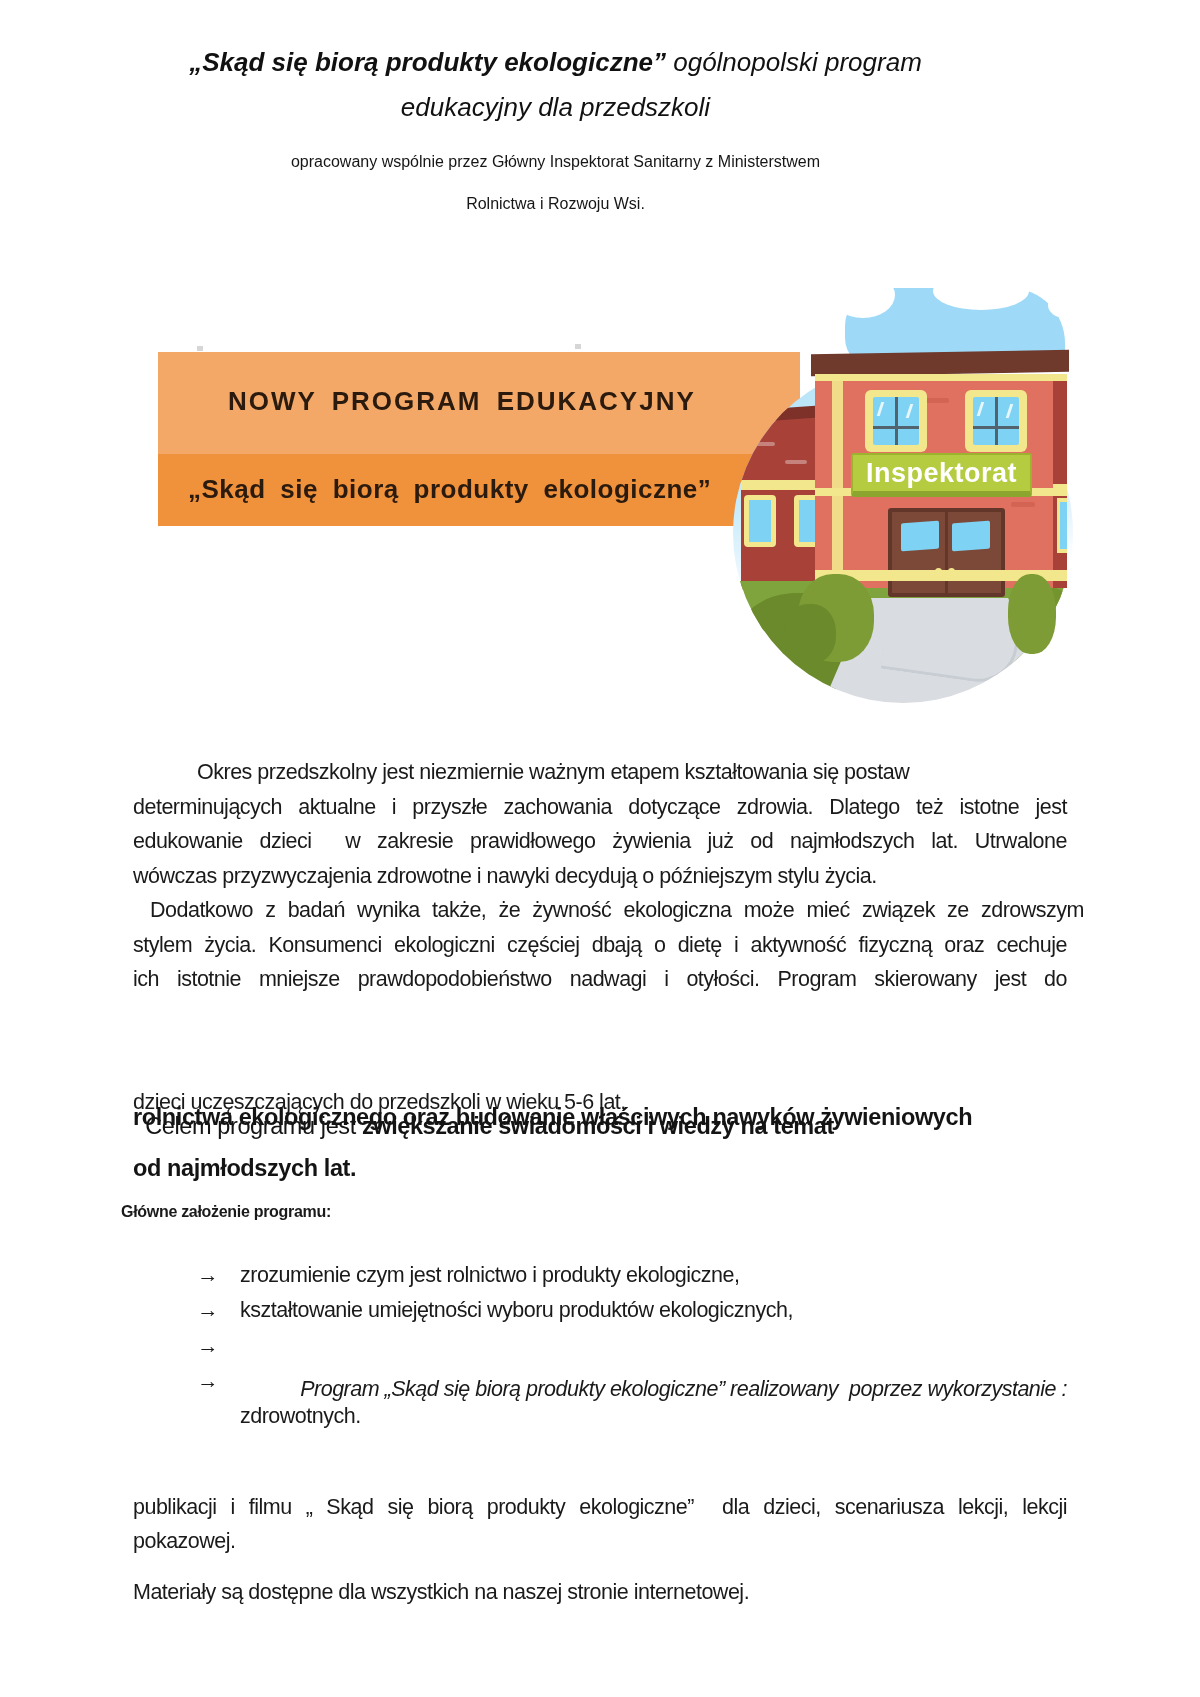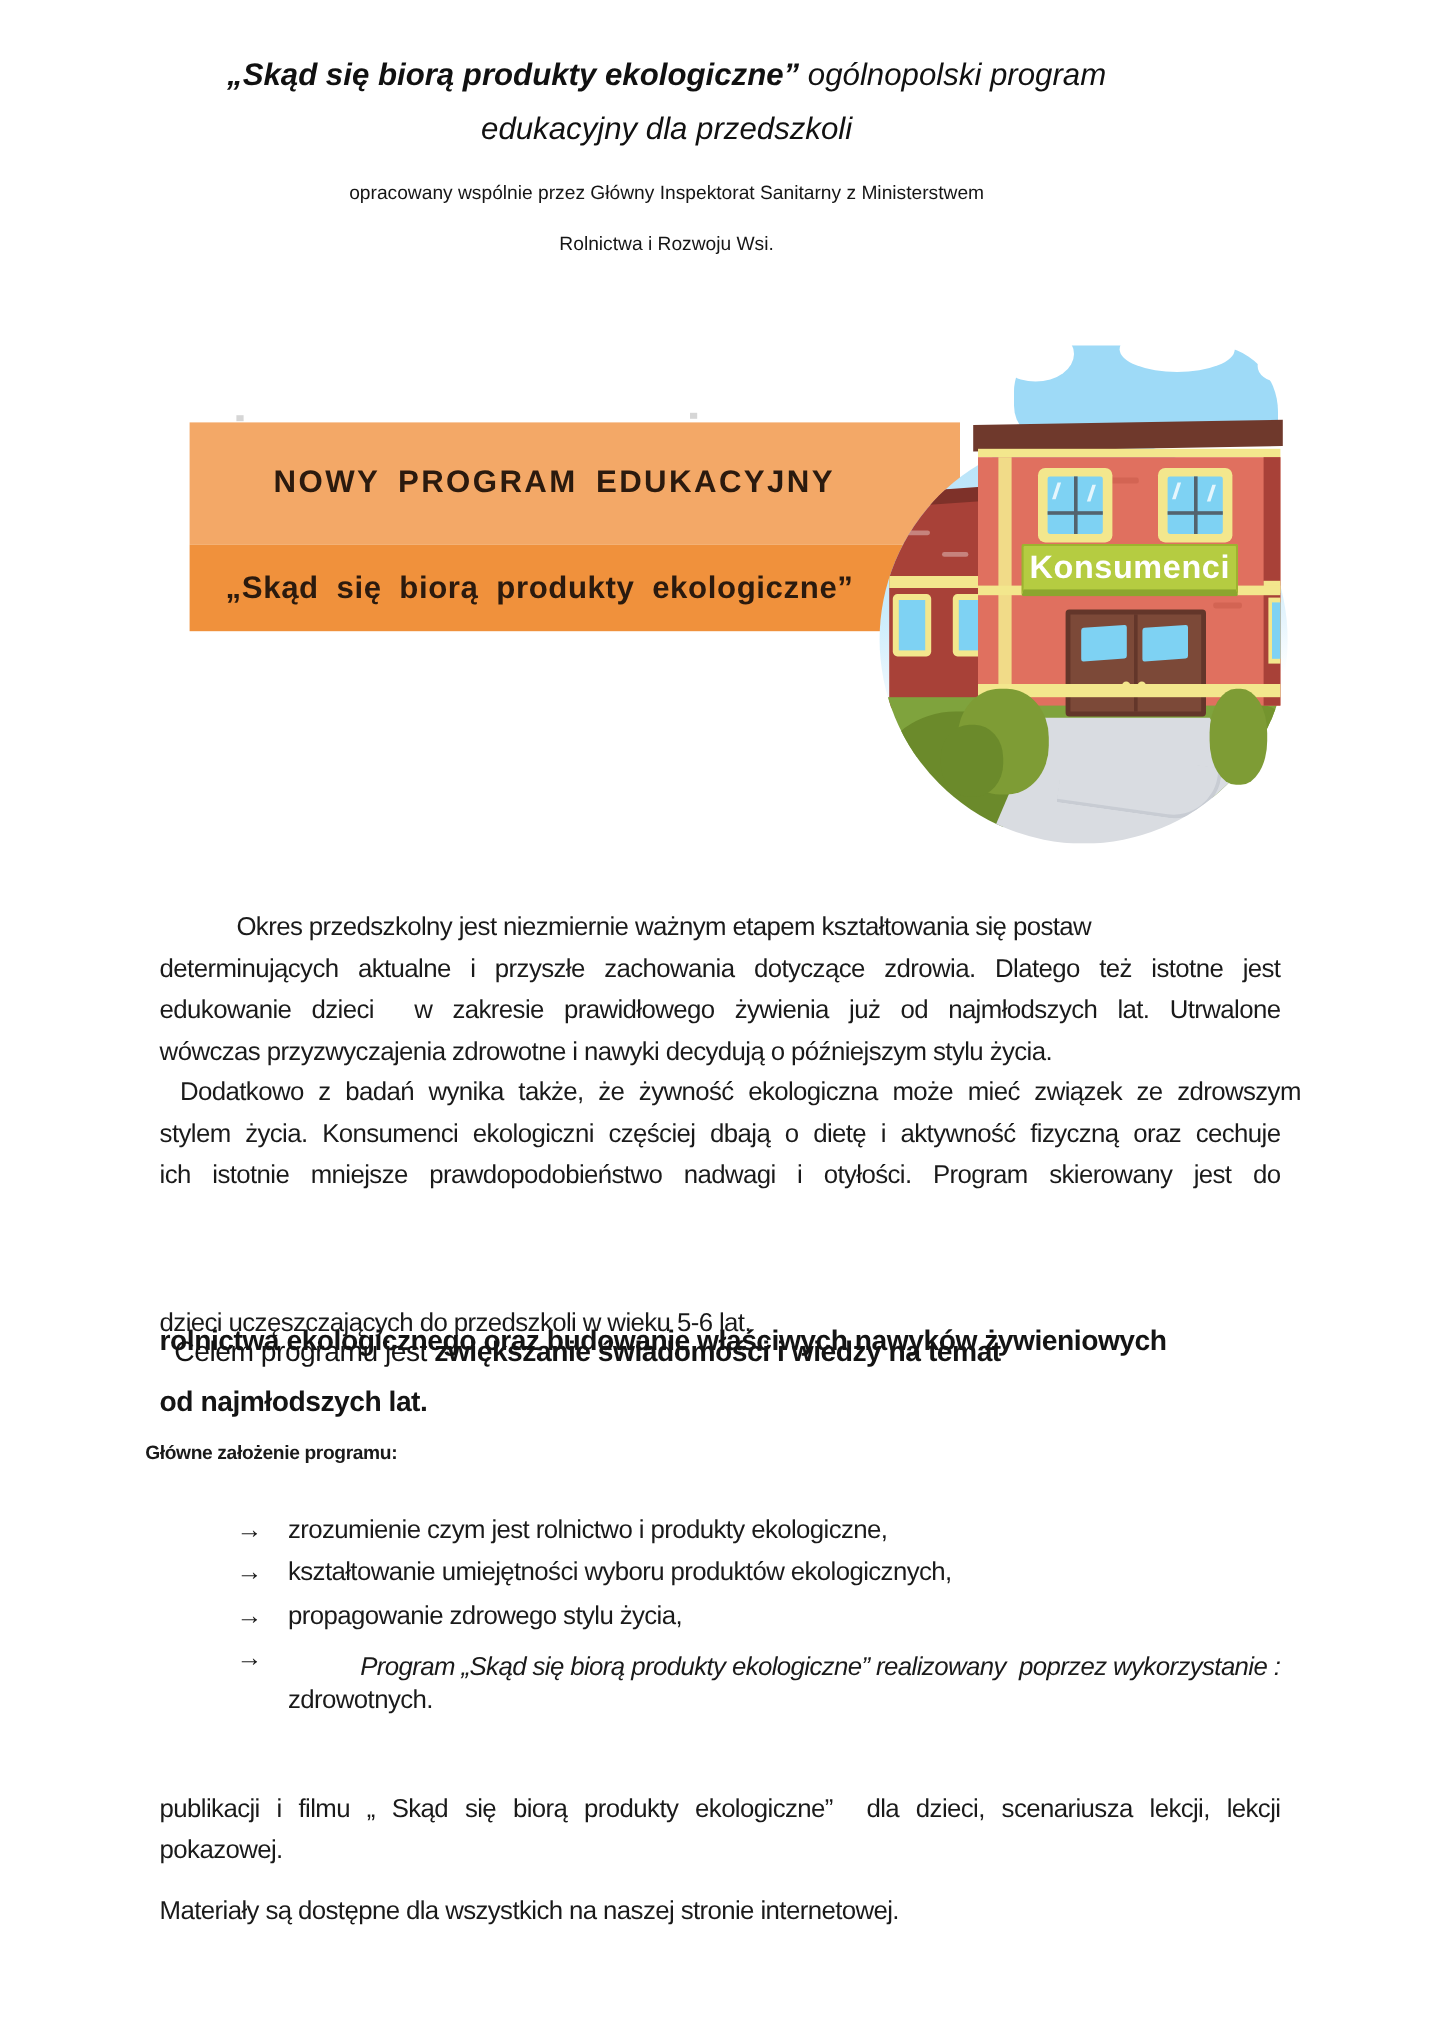--- a/index.html
+++ b/index.html
@@ -191,21 +191,21 @@
     <div class="abs win w2">
       <span class="glass"></span>
         <span class="vbar"></span>
         <span class="hbar"></span>
       <span class="shine"></span>
         <span class="shine2"></span>
     </div>
 
     <div class="abs under-sign-band"></div>
     <div class="abs sign">
-      <span class="sign-text">Konsumenci</span>
+      <span class="sign-text">Inspektorat</span>
     </div>
 
     <div class="abs door">
       <span class="divider"></span>
       <span class="pane p1"></span>
         <span class="pane p2"></span>
       <span class="knob k1"></span>
         <span class="knob k2"></span>
     </div>
     <div class="abs base-trim"></div>
@@ -236,21 +236,20 @@
 <div class="abs bullet-row" style="top:1258px;">
   <span class="bullet-arrow">→</span>
   <span>zrozumienie czym jest rolnictwo i produkty ekologiczne,</span>
 </div>
 <div class="abs bullet-row" style="top:1293px;">
   <span class="bullet-arrow">→</span>
   <span>kształtowanie umiejętności wyboru produktów ekologicznych,</span>
 </div>
 <div class="abs bullet-row" style="top:1329px;">
   <span class="bullet-arrow">→</span>
-  <span>propagowanie zdrowego stylu życia,</span>
 </div>
 <div class="abs bullet-row" style="top:1364px;">
   <span class="bullet-arrow">→</span>
 </div>
 <div class="abs bullet-row" style="top:1399px;">
   <span class="bullet-arrow"></span>
   <span>zdrowotnych.</span>
 </div>
 
 <div class="abs bodyline italic" style="top:1372px;text-align:right;">Program „Skąd się biorą produkty ekologiczne” realizowany  poprzez wykorzystanie :</div>

